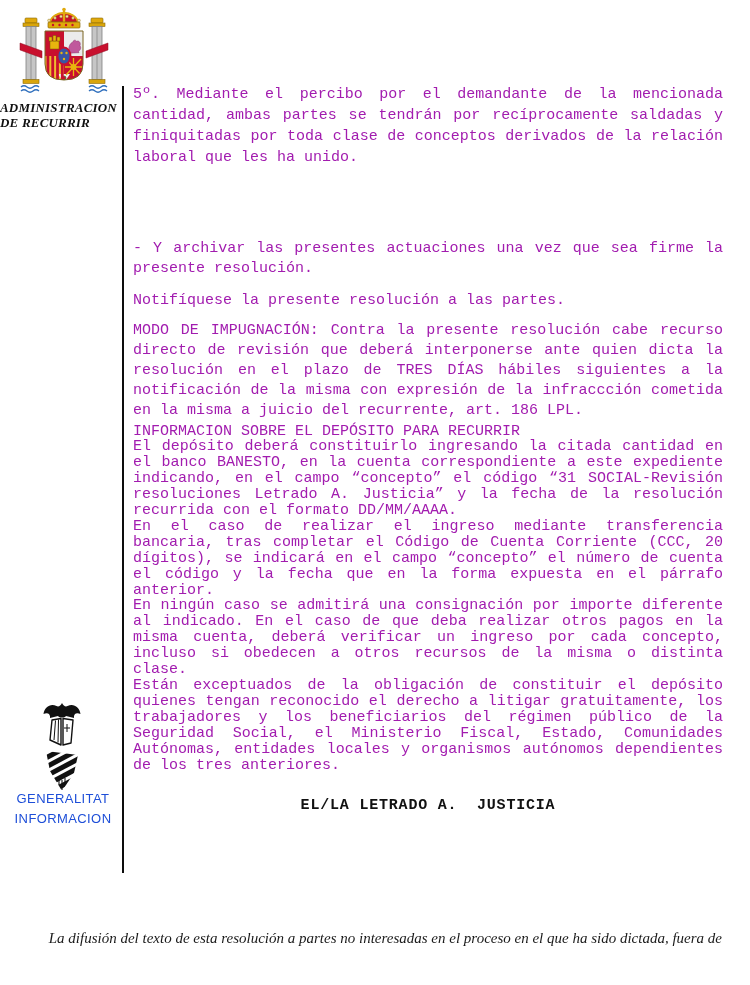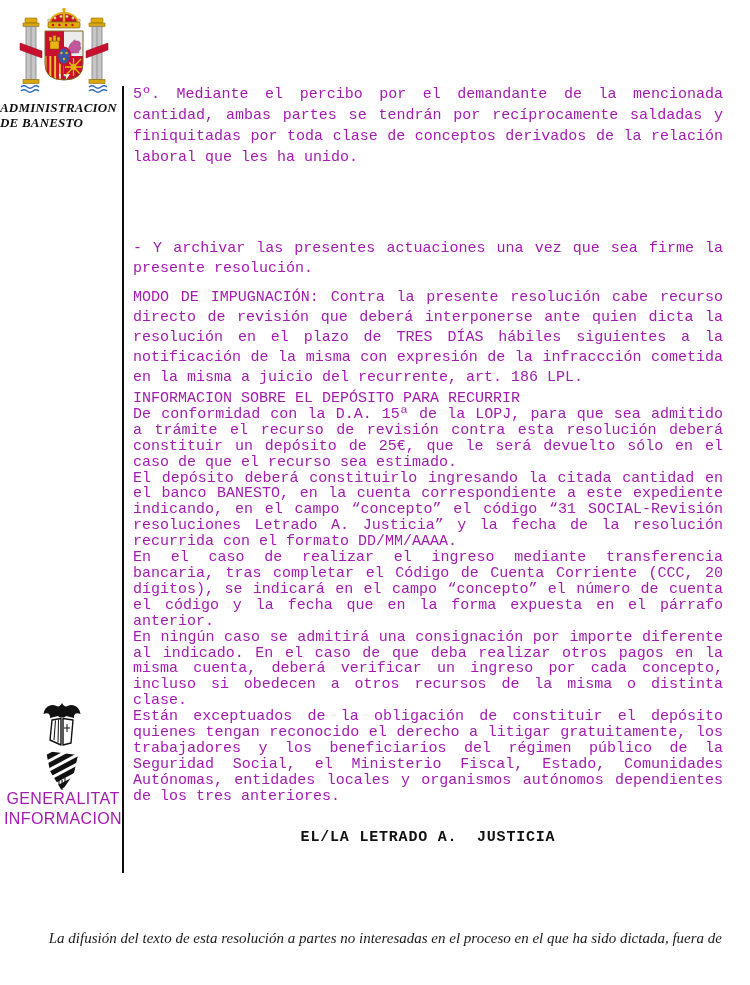--- a/index.html
+++ b/index.html
@@ -10,22 +10,22 @@
   
   .crest-spain { position:absolute; left:13px; top:5px; }
   .admin-label {
     position:absolute; left:0; top:101px; width:126px; text-align:left;
     font-family:"Liberation Serif", serif; font-weight:bold; font-size:13px;
     line-height:14.5px; letter-spacing:0.2px; color:#111;font-style:italic;
   }
   .gva-emblem { position:absolute; left:39px; top:701px; }
   .gva-label {
     position:absolute; left:0; top:789px; width:126px; text-align:center;
-    font-family:"Liberation Sans", sans-serif; font-size:16px;
-    line-height:19.5px; letter-spacing:0.4px; color:#a21caf;
+    font-family:"Liberation Sans", sans-serif; font-size:13px;
+    line-height:19.5px; letter-spacing:0.4px; color:#1d4ed8;
   }
   .vline {
     position:absolute; left:122px; top:86px; width:2px; height:787px;
     background:#0d0d0d;
   }
   
   .doc { position:absolute; left:133px; top:84px; width:590px; }
   .para {
     font-size:15px; line-height:21px; text-align:justify;
     white-space:pre-wrap; color:#a21caf;
@@ -129,21 +129,21 @@
       <g fill="#e8b60e">
           <circle cx="48.5" cy="48" r="1.2"></circle>
           <circle cx="53.5" cy="48" r="1.2"></circle>
           <circle cx="51" cy="54" r="1.2"></circle>
         </g>
     </svg>
   </div>
 
   <div class="admin-label">
     <div>ADMINISTRACION</div>
-    <div>DE BANESTO</div>
+    <div>DE RECURRIR</div>
   </div>
 
   <div class="gva-emblem">
     <svg width="46" height="92" viewBox="0 0 46 92">
       <defs>
           <clipPath id="gvaClip">
             <polygon points="7,50 39,54 35,72 23,90 11,70"></polygon>
           </clipPath>
         </defs>
       <path d="M23,2 c-1.5,3 -3.5,4 -5.5,3 c-6,-3 -12,1 -13,8 c4.5,-2 7,0.5 6.5,4 l8,-2 c1.5,2 6.5,2 8,0 l8,2 c-0.5,-3.5 2,-6 6.5,-4 c-1,-7 -7,-11 -13,-8 c-2,1 -4,0 -5.5,-3 z" fill="#111"></path>
@@ -178,23 +178,23 @@
     <div>GENERALITAT</div>
     <div>INFORMACION</div>
   </div>
 
   <div class="vline"></div>
 
   <main class="doc">
     <div id="document-body">
         <div class="para" id="para-p1"><span>5º. Mediante el percibo por el demandante de la mencionada cantidad, ambas partes se tendrán por recíprocamente saldadas y finiquitadas por toda clase de conceptos derivados de la relación laboral que les ha unido.</span></div>
         <div class="para" id="para-p2"><span>- Y archivar las presentes actuaciones una vez que sea firme la presente resolución.</span></div>
+        <div class="para" id="para-p3"><span>Notifíquese la presente resolución a las partes.</span></div>
         <div class="para" id="para-p4"><span class="b">MODO DE IMPUGNACIÓN:</span><span> Contra la presente resolución cabe recurso directo de revisión que deberá interponerse ante quien dicta la resolución en el plazo de </span><span class="b">TRES DÍAS</span><span> hábiles siguientes a la notificación de la misma con expresión de la infraccción cometida en la misma a juicio del recurrente, art. 186 LPL.</span></div>
         <div class="para" id="para-p5"><span class="b">INFORMACION SOBRE EL DEPÓSITO PARA RECURRIR</span></div>
-        <div class="para" id="para-p6"><span>De conformidad con la D.A. 15ª de la LOPJ, para que sea admitido a trámite el recurso de revisión contra esta resolución deberá constituir un depósito de 25€, que le será devuelto sólo en el caso de que el recurso sea estimado.</span></div>
         <div class="para" id="para-p7"><span>El depósito deberá constituirlo ingresando la citada cantidad en el banco BANESTO, en la cuenta correspondiente a este expediente  indicando, en el campo “concepto” el código “31 SOCIAL-Revisión resoluciones Letrado A. Justicia” y la fecha de la resolución recurrida con el formato DD/MM/AAAA.</span></div>
         <div class="para" id="para-p8"><span>En el caso de realizar el ingreso mediante transferencia bancaria, tras completar el Código de Cuenta Corriente (CCC, 20 dígitos), se indicará en el campo “concepto” el número de cuenta el código y la fecha que en la forma expuesta en el párrafo anterior.</span></div>
         <div class="para" id="para-p9"><span>En ningún caso se admitirá una consignación por importe diferente al indicado. En el caso de que deba realizar otros pagos en la misma cuenta, deberá verificar un ingreso por cada concepto, incluso si obedecen a otros recursos de la misma o distinta clase.</span></div>
         <div class="para" id="para-p10"><span>Están exceptuados de la obligación de constituir el depósito quienes tengan reconocido el derecho a litigar gratuitamente, los trabajadores y los beneficiarios del régimen público de la Seguridad Social, el Ministerio Fiscal, Estado, Comunidades Autónomas, entidades locales y organismos autónomos dependientes de los tres anteriores.</span></div>
       </div>
     <div class="signature">EL/LA LETRADO A.  JUSTICIA</div>
   </main>
 
   <div class="footnote">La difusión del texto de esta resolución a partes no interesadas en el proceso en el que ha sido dictada, fuera de</div>
 

